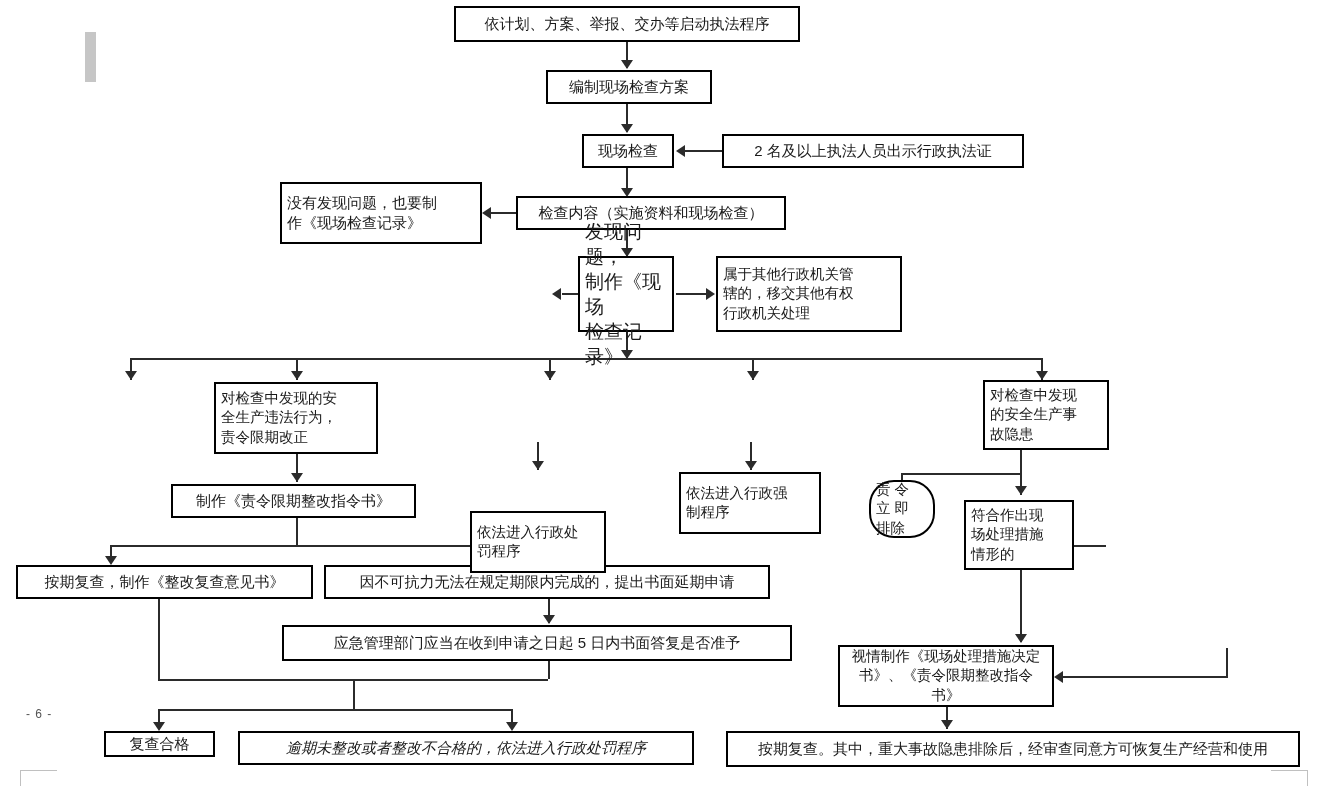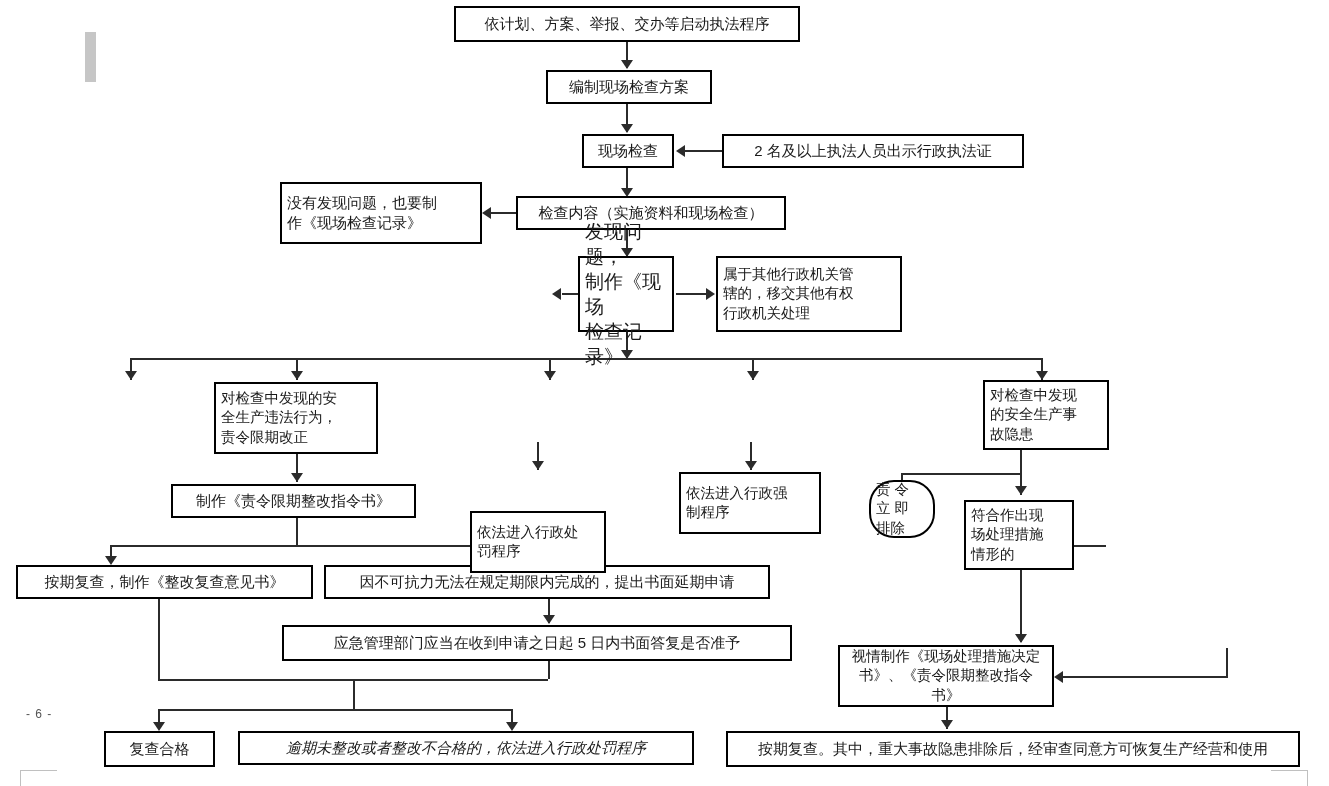--- a/index.html
+++ b/index.html
@@ -219,21 +219,21 @@
   <div class="line v" style="left:548px; top:661px; height:18px;"></div>
   <div class="line h" style="left:158px; top:679px; width:390px;"></div>
 
   <div class="line v" style="left:353px; top:679px; height:30px;"></div>
   <div class="line h" style="left:158px; top:709px; width:354px;"></div>
   <div class="line v" style="left:158px; top:709px; height:20px;"></div>
   <div class="arrow down" style="left:153px; top:722px;"></div>
   <div class="line v" style="left:511px; top:709px; height:20px;"></div>
   <div class="arrow down" style="left:506px; top:722px;"></div>
 
-  <div class="node" style="left:104px; top:731px; width:111px; height:36px;">
+  <div class="node" style="left:104px; top:731px; width:111px; height:26px;">
     <span class="txt">复查合格</span>
   </div>
 
   <div class="node" style="left:238px; top:731px; width:456px; height:34px;font-style:italic;">
     <span class="txt">逾期未整改或者整改不合格的，依法进入行政处罚程序</span>
   </div>
 
   <div class="line v" style="left:537px; top:442px; height:28px;"></div>
   <div class="arrow down" style="left:532px; top:461px;"></div>
 

